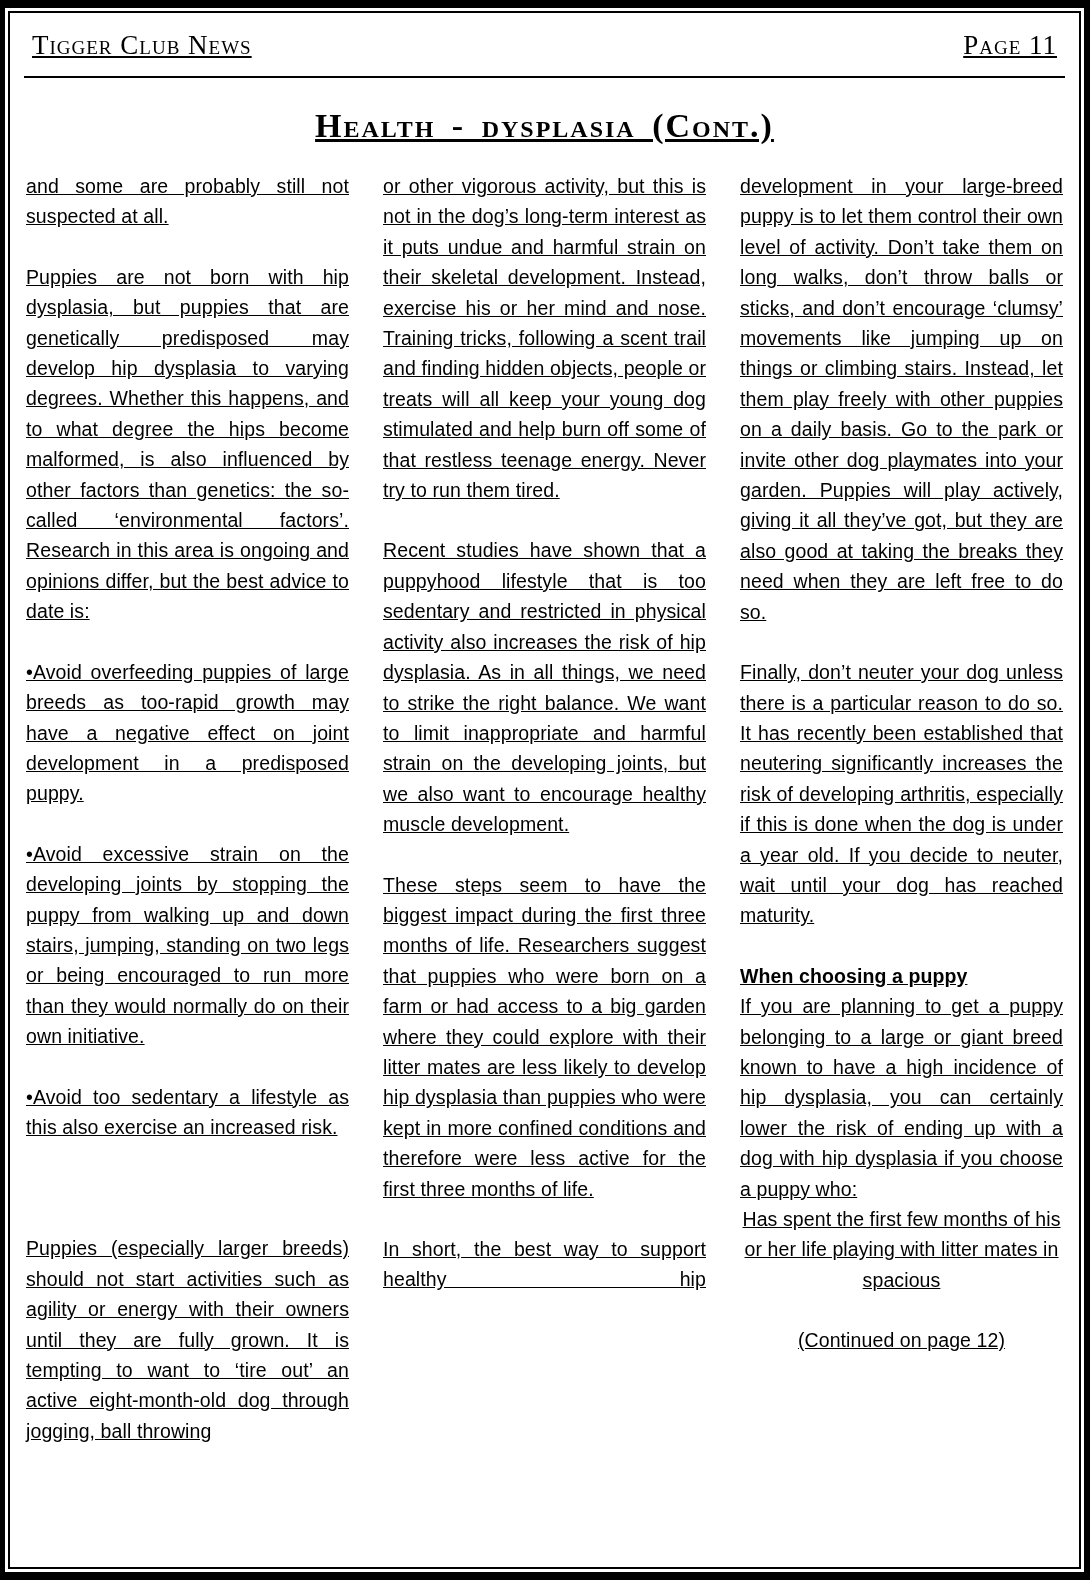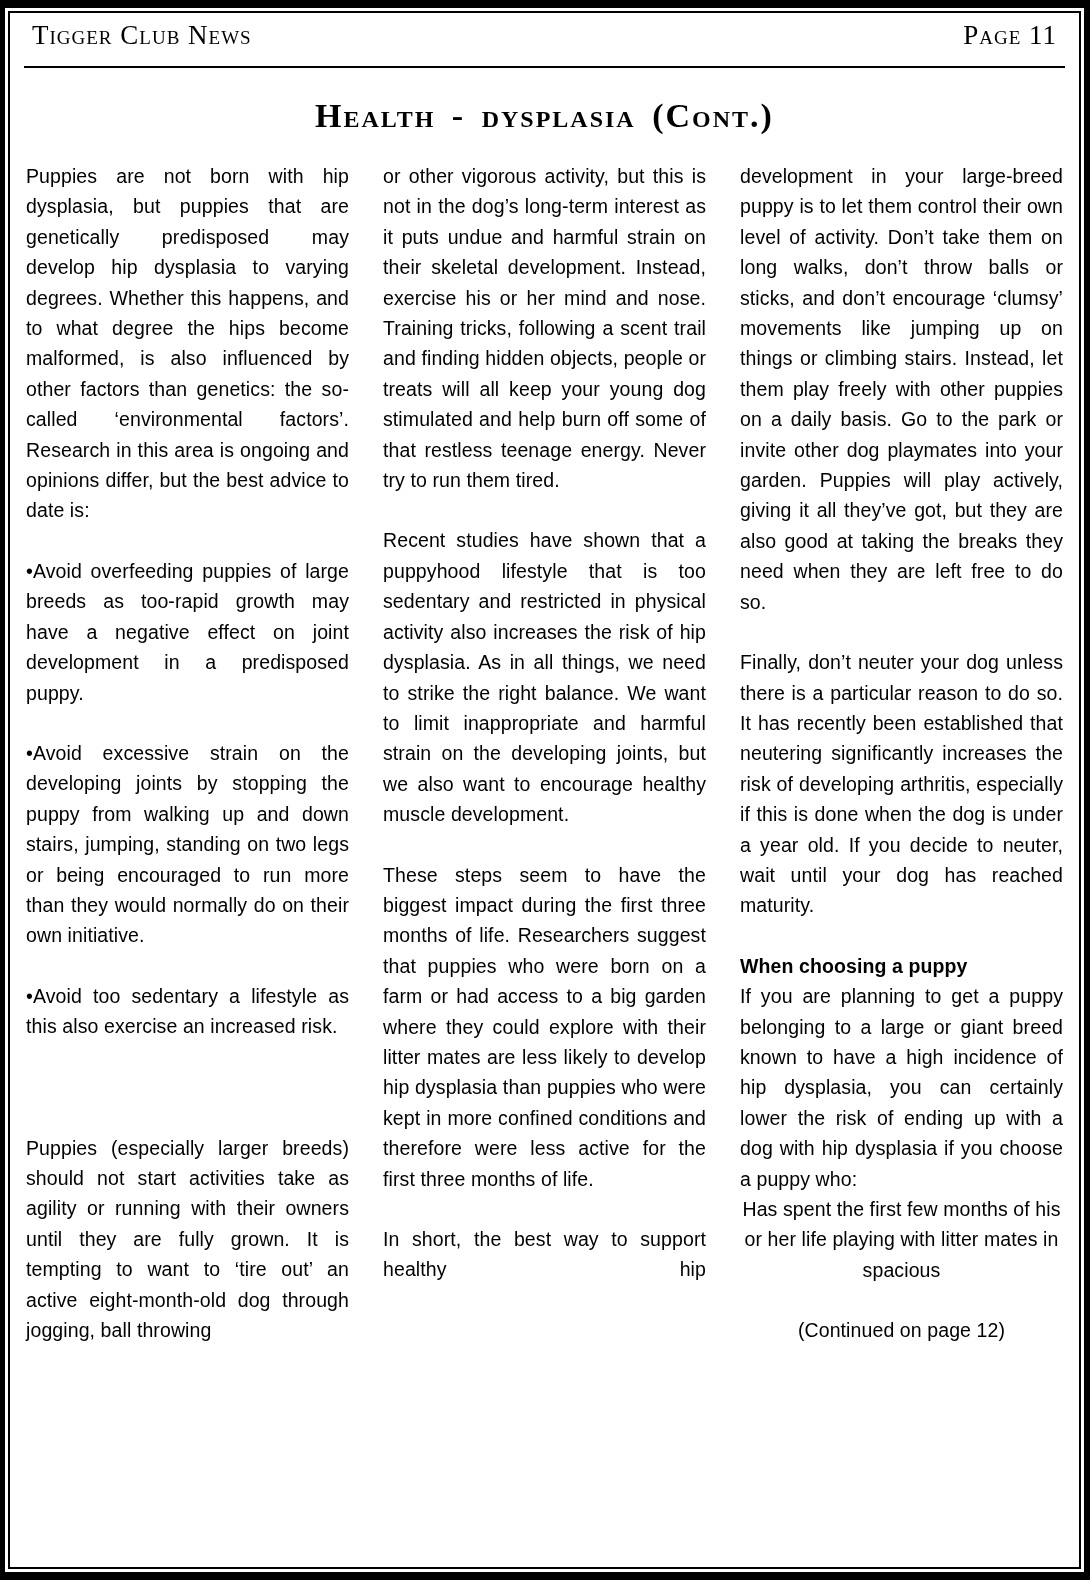--- a/index.html
+++ b/index.html
@@ -22,22 +22,23 @@
   .inner-frame {
     position: absolute;
     inset: 3px;
     border: 2px solid #000000;
     pointer-events: none;
   }
   .content {
     position: absolute;
     inset: 0;
     box-sizing: border-box;
-    padding: 10px 17px 0 17px;
+    padding: 20px 17px 0 17px;
     overflow: hidden;
+    text-decoration: underline;
   }
   .masthead {
     display: flex;
     justify-content: space-between;
     align-items: baseline;
     font-family: "Liberation Serif", "DejaVu Serif", serif;
     font-variant: small-caps;
     font-size: 27px;
     line-height: 34px;
     letter-spacing: 1px;
@@ -106,25 +107,26 @@
       <span>Page 11</span>
     </div>
 
     <hr class="header-rule">
 
     <div class="article-title">Health - dysplasia (Cont.)</div>
 
     <div class="columns">
 
       <div class="col">
+        <p class="para">and some are probably still not suspected at all.</p>
         <p class="para">Puppies are not born with hip dysplasia, but puppies that are genetically predisposed may develop hip dysplasia to varying degrees. Whether this happens, and to what degree the hips become malformed, is also influenced by other factors than genetics: the so-called ‘environmental factors’. Research in this area is ongoing and opinions differ, but the best advice to date is:</p>
         <p class="para">•Avoid overfeeding puppies of large breeds as too-rapid growth may have a negative effect on joint development in a predisposed puppy.</p>
         <p class="para">•Avoid excessive strain on the developing joints by stopping the puppy from walking up and down stairs, jumping, standing on two legs or being encouraged to run more than they would normally do on their own initiative.</p>
         <p class="para gap2">•Avoid too sedentary a lifestyle as this also exercise an increased risk.</p>
-        <p class="para">Puppies (especially larger breeds) should not start activities take as agility or running with their owners until they are fully grown. It is tempting to want to ‘tire out’ an active eight-month-old dog through jogging, ball throwing</p>
+        <p class="para">Puppies (especially larger breeds) should not start activities such as agility or energy with their owners until they are fully grown. It is tempting to want to ‘tire out’ an active eight-month-old dog through jogging, ball throwing</p>
       </div>
 
       <div class="col">
         <p class="para">or other vigorous activity, but this is not in the dog’s long-term interest as it puts undue and harmful strain on their skeletal development. Instead, exercise his or her mind and nose. Training tricks, following a scent trail and finding hidden objects, people or treats will all keep your young dog stimulated and help burn off some of that restless teenage energy. Never try to run them tired.</p>
         <p class="para">Recent studies have shown that a puppyhood lifestyle that is too sedentary and restricted in physical activity also increases the risk of hip dysplasia. As in all things, we need to strike the right balance. We want to limit inappropriate and harmful strain on the developing joints, but we also want to encourage healthy muscle development.</p>
         <p class="para">These steps seem to have the biggest impact during the first three months of life. Researchers suggest that puppies who were born on a farm or had access to a big garden where they could explore with their litter mates are less likely to develop hip dysplasia than puppies who were kept in more confined conditions and therefore were less active for the first three months of life.</p>
         <p class="para stretch">In short, the best way to support healthy hip</p>
       </div>
 
       <div class="col">

